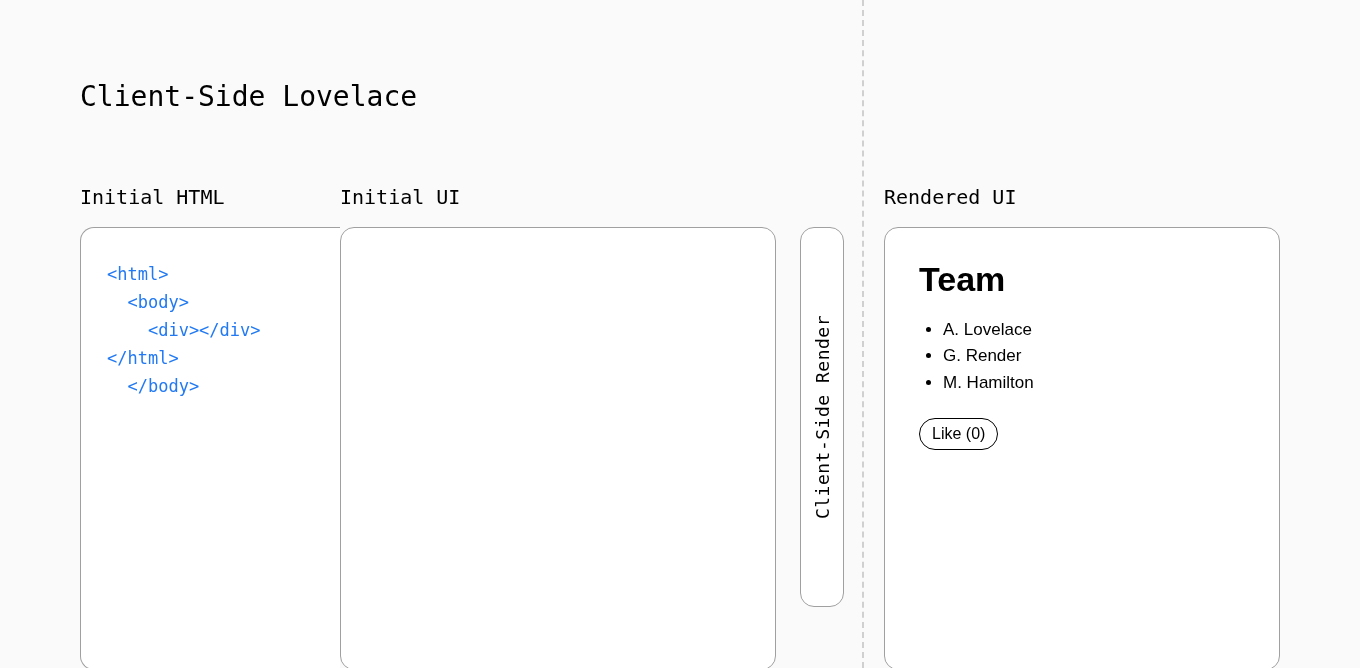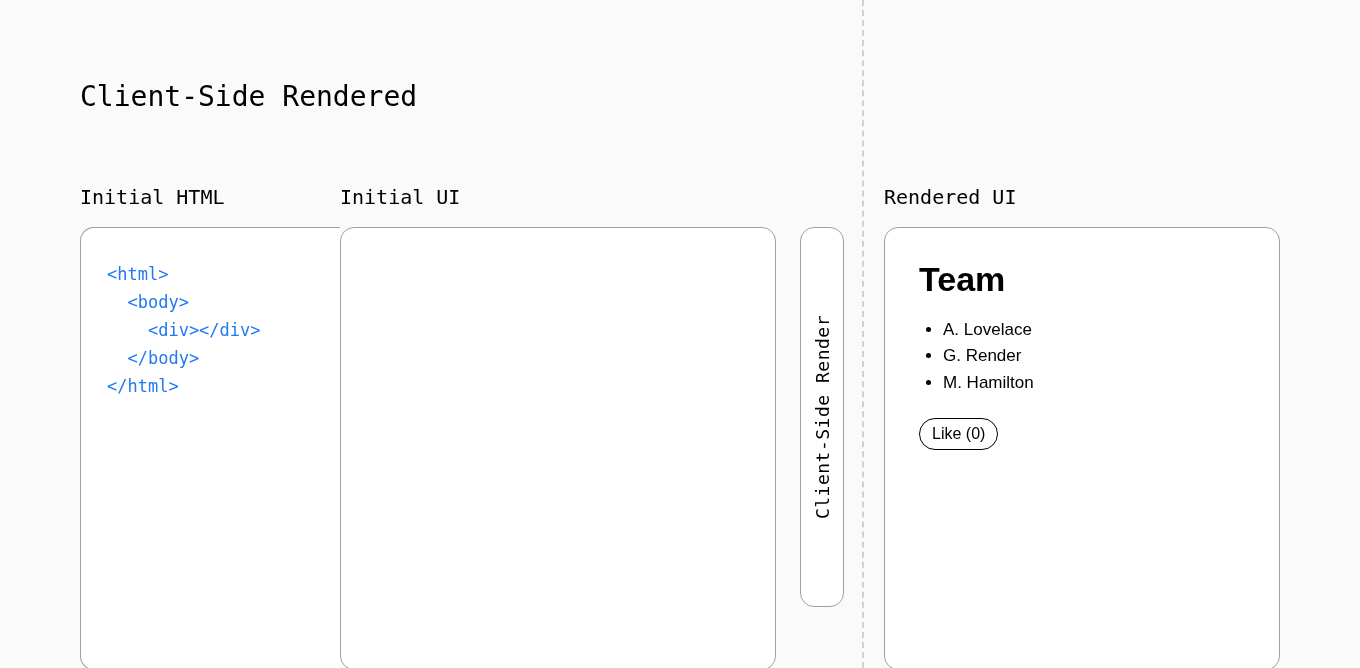--- a/index.html
+++ b/index.html
@@ -130,33 +130,33 @@
       width: 0;
       border-left: 2px dashed #d0d0d0;
       z-index: -1;
     }
   </style>
 </head>
 <body>
 
 <div class="dashed-divider"></div>
 
-<h1 class="title">Client-Side Rendered</h1>
+<h1 class="title">Client-Side Lovelace</h1>
 
 <div class="columns">
 
   <div class="col-html">
     <div class="col-label">Initial HTML</div>
     <div class="panel">
       <div class="code-block">
         <div class="code-line">&lt;html&gt;</div>
         <div class="code-line">  &lt;body&gt;</div>
         <div class="code-line">    &lt;div&gt;&lt;/div&gt;</div>
+        <div class="code-line">&lt;/html&gt;</div>
         <div class="code-line">  &lt;/body&gt;</div>
-        <div class="code-line">&lt;/html&gt;</div>
       </div>
     </div>
   </div>
 
   <div class="col-ui">
     <div class="col-label">Initial UI</div>
     <div class="panel"></div>
   </div>
 
   <div class="gap1"></div>

